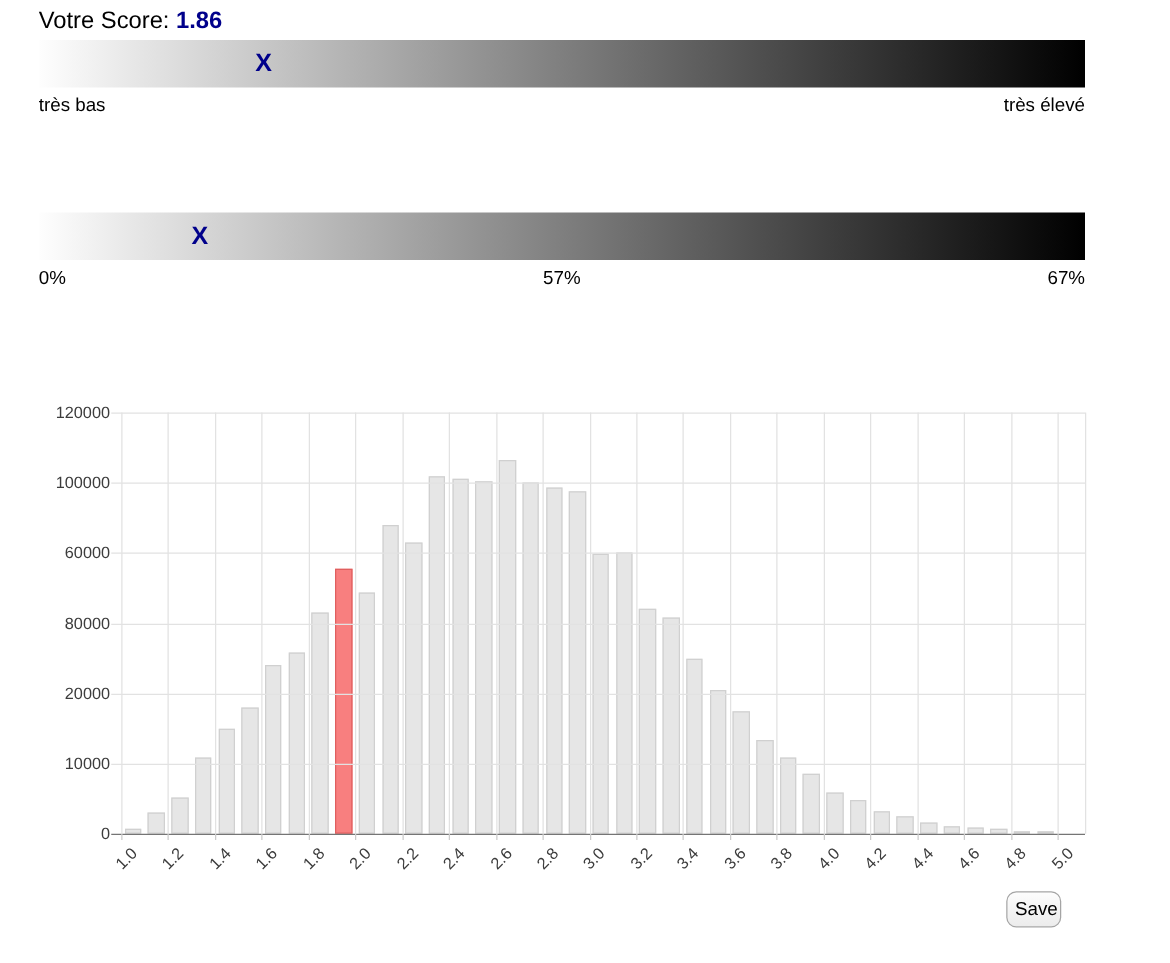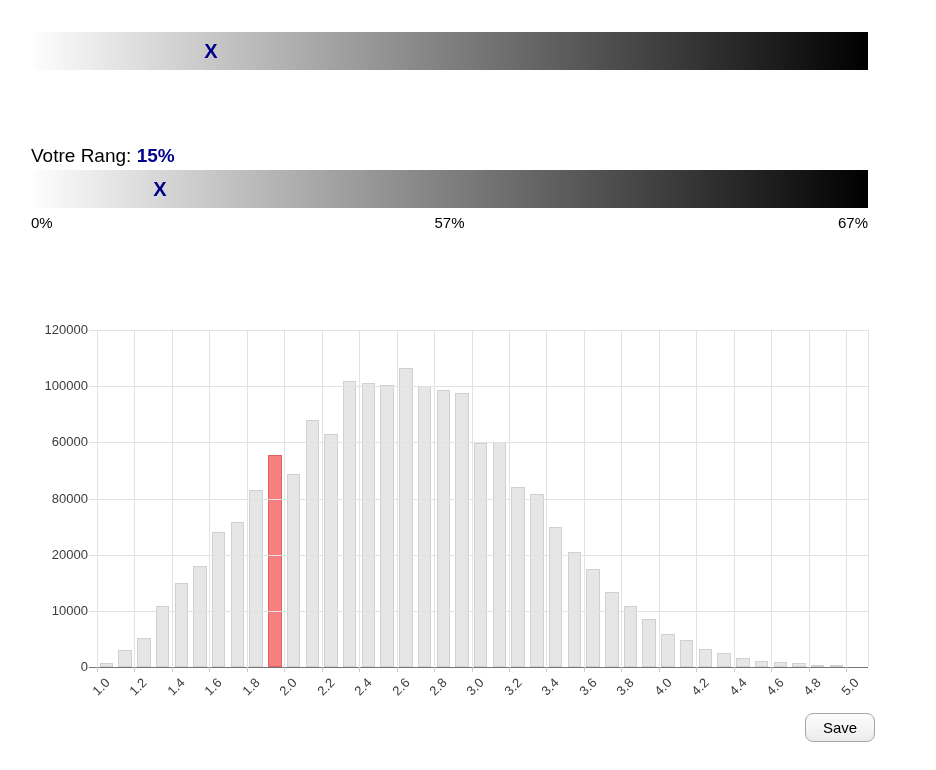--- a/index.html
+++ b/index.html
@@ -29,38 +29,42 @@
   #bars{position:absolute;left:0;bottom:0;width:749px;height:337px;
         display:flex;align-items:flex-end;}
   .slot{flex:1;display:flex;align-items:flex-end;justify-content:center;height:100%;}
   .bar{width:72%;box-sizing:border-box;border:1px solid #d0d0d0;background:#e6e6e6;}
   .bar.hl{background:#f87f7f;border-color:#e05f5f;}
 
   .ylab{position:absolute;width:60px;text-align:right;font-size:13px;color:#3c3c3c;line-height:16px;}
   .xlab{position:absolute;white-space:nowrap;font-size:13px;color:#3c3c3c;
         transform:rotate(-45deg);transform-origin:100% 0;}
 
-  #save-btn{position:absolute;left:805px;top:713px;width:70px;height:29px;
+  #save-btn{position:absolute;left:805px;top:713px;width:44px;height:29px;
         font-family:"Liberation Sans",sans-serif;font-size:15px;color:#000;
         background:linear-gradient(#fdfdfd,#ececec);
         border:1px solid #a5a5a5;border-radius:8px;cursor:pointer;}
 </style>
 </head>
 <body>
 
 <div class="page">
 
+  <div class="sec-title" style="top:6px">
+    <span>Votre Score:</span>
+    <span class="val">1.86</span>
+  </div>
   <div class="grad-bar" style="top:32px">
     <span class="x-marker" id="score-marker" style="left: 21.5%;">X</span>
   </div>
-
-  <div class="sec-title" style="top:145px">
-    <span>Votre Rang:</span>
-    <span class="val">15%</span>
-  </div>
+  <div class="edge-labels" style="top:76px">
+    <span class="lab-left">très bas</span>
+    <span class="lab-right">très élevé</span>
+  </div>
+
   <div class="grad-bar" style="top:170px">
     <span class="x-marker" id="rank-marker" style="left: 15.4%;">X</span>
   </div>
   <div class="edge-labels" style="top:214px">
     <span class="lab-left">0%</span>
     <span class="lab-center">57%</span>
     <span class="lab-right">67%</span>
   </div>
 
   <div id="chart">

